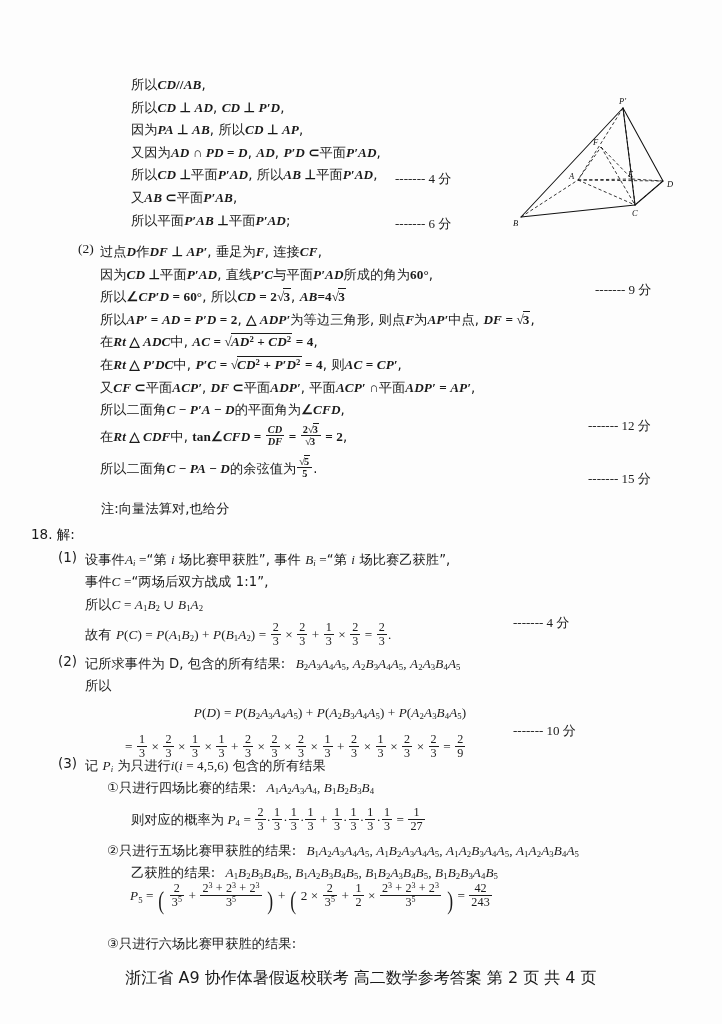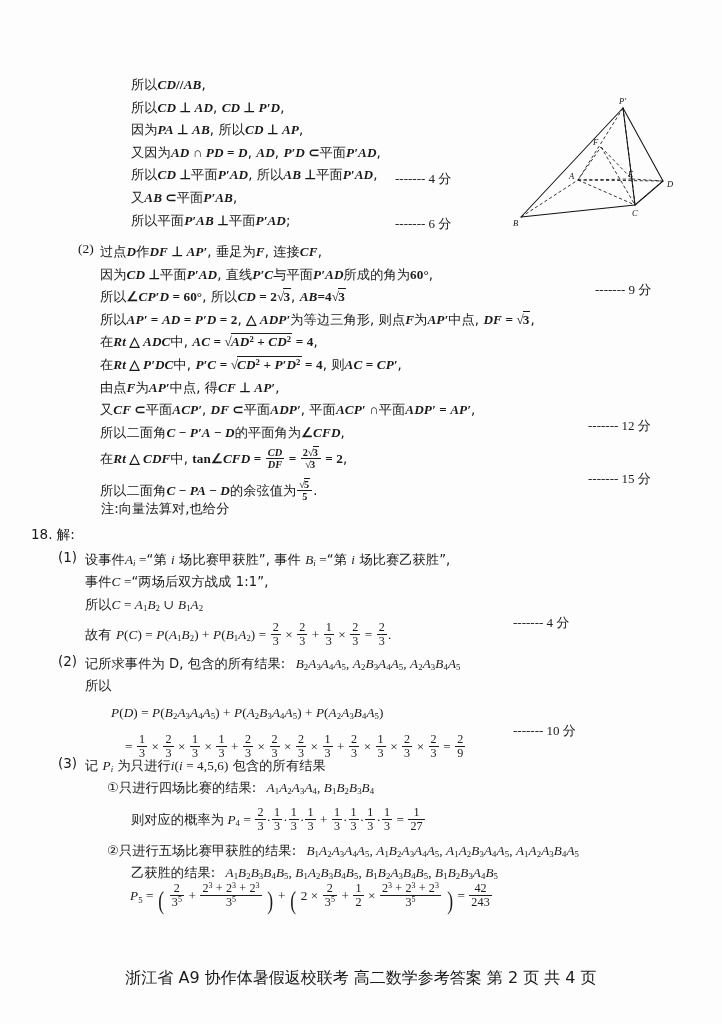--- a/index.html
+++ b/index.html
@@ -200,23 +200,20 @@
     <div class="ln">
       <span class="cn">所以</span><span class="mi">AP′</span> <span class="mb">=</span> <span class="mi">AD</span> <span class="mb">=</span> <span class="mi">P′D</span> <span class="mb">= 2</span><span class="cn">,&nbsp;</span><span class="mb">△</span> <span class="mi">ADP′</span><span class="cn">为等边三角形,&nbsp;则点</span><span class="mi">F</span><span class="cn">为</span><span class="mi">AP′</span><span class="cn">中点,&nbsp;</span><span class="mi">DF</span> <span class="mb">=</span> <span class="rad mn">√<span class="radicand">3</span></span><span class="cn">,</span>
     </div>
     <div class="ln">
       <span class="cn">在</span><span class="mi">Rt</span> <span class="mb">△</span> <span class="mi">ADC</span><span class="cn">中,&nbsp;</span><span class="mi">AC</span> <span class="mb">=</span> <span class="rad mn">√<span class="radicand"><span class="mi">AD</span><sup>2</sup> + <span class="mi">CD</span><sup>2</sup></span></span> <span class="mb">= 4</span><span class="cn">,</span>
     </div>
     <div class="ln">
       <span class="cn">在</span><span class="mi">Rt</span> <span class="mb">△</span> <span class="mi">P′DC</span><span class="cn">中,&nbsp;</span><span class="mi">P′C</span> <span class="mb">=</span> <span class="rad mn">√<span class="radicand"><span class="mi">CD</span><sup>2</sup> + <span class="mi">P′D</span><sup>2</sup></span></span> <span class="mb">= 4</span><span class="cn">,&nbsp;则</span><span class="mi">AC</span> <span class="mb">=</span> <span class="mi">CP′</span><span class="cn">,</span>
     </div>
     <div class="ln">
-      <span class="cn">由点</span><span class="mi">F</span><span class="cn">为</span><span class="mi">AP′</span><span class="cn">中点,&nbsp;得</span><span class="mi">CF</span> <span class="mb">⊥</span> <span class="mi">AP′</span><span class="cn">,</span>
-    </div>
-    <div class="ln">
       <span class="cn">又</span><span class="mi">CF</span> <span class="mb">⊂</span><span class="cn">平面</span><span class="mi">ACP′</span><span class="cn">,&nbsp;</span><span class="mi">DF</span> <span class="mb">⊂</span><span class="cn">平面</span><span class="mi">ADP′</span><span class="cn">,&nbsp;平面</span><span class="mi">ACP′</span> <span class="mb">∩</span><span class="cn">平面</span><span class="mi">ADP′</span> <span class="mb">=</span> <span class="mi">AP′</span><span class="cn">,</span>
     </div>
     <div class="ln">
       <span class="cn">所以二面角</span><span class="mi">C</span> <span class="mb">−</span> <span class="mi">P′A</span> <span class="mb">−</span> <span class="mi">D</span><span class="cn">的平面角为</span><span class="mb">∠</span><span class="mi">CFD</span><span class="cn">,</span>
     </div>
     <div class="ln" style="line-height:30px;">
       <span class="cn">在</span><span class="mi">Rt</span> <span class="mb">△</span> <span class="mi">CDF</span><span class="cn">中,&nbsp;</span><span class="mb">tan</span><span class="mb">∠</span><span class="mi">CFD</span> <span class="mb">=</span> <span class="frac sm"><span class="num mi">CD</span><span class="den mi">DF</span></span> <span class="mb">=</span> <span class="frac sm"><span class="num"><span class="mn">2</span><span class="rad mn">√<span class="radicand">3</span></span></span><span class="den"><span class="rad mn">√<span class="radicand">3</span></span></span></span> <span class="mb">= 2</span><span class="cn">,</span>
     </div>
     <div class="ln" style="line-height:34px;">
       <span class="cn">所以二面角</span><span class="mi">C</span> <span class="mb">−</span> <span class="mi">PA</span> <span class="mb">−</span> <span class="mi">D</span><span class="cn">的余弦值为</span><span class="frac sm"><span class="num"><span class="rad mn">√<span class="radicand">5</span></span></span><span class="den mn">5</span></span><span class="cn">.</span>
@@ -274,21 +271,21 @@
   <div class="lines" style="left:85px; top:653px; line-height:22.4px;">
     <div class="ln">
       <span class="cn">记所求事件为 D, 包含的所有结果:</span>&nbsp;&nbsp;
       <span class="it">B</span><sub>2</sub><span class="it">A</span><sub>3</sub><span class="it">A</span><sub>4</sub><span class="it">A</span><sub>5</sub>,
       <span class="it">A</span><sub>2</sub><span class="it">B</span><sub>3</sub><span class="it">A</span><sub>4</sub><span class="it">A</span><sub>5</sub>,
       <span class="it">A</span><sub>2</sub><span class="it">A</span><sub>3</sub><span class="it">B</span><sub>4</sub><span class="it">A</span><sub>5</sub>
     </div>
     <div class="ln">
       <span class="cn">所以</span>
     </div>
-    <div class="ln" style="margin-left:26px; line-height:30px;">
+    <div class="ln" style="margin-left:0; line-height:30px;text-align:right;">
       <span class="it">P</span>(<span class="it">D</span>) = <span class="it">P</span>(<span class="it">B</span><sub>2</sub><span class="it">A</span><sub>3</sub><span class="it">A</span><sub>4</sub><span class="it">A</span><sub>5</sub>) +
       <span class="it">P</span>(<span class="it">A</span><sub>2</sub><span class="it">B</span><sub>3</sub><span class="it">A</span><sub>4</sub><span class="it">A</span><sub>5</sub>) +
       <span class="it">P</span>(<span class="it">A</span><sub>2</sub><span class="it">A</span><sub>3</sub><span class="it">B</span><sub>4</sub><span class="it">A</span><sub>5</sub>)
     </div>
     <div class="ln" style="margin-left:40px; line-height:38px;">
       =
       <span class="frac"><span class="num">1</span><span class="den">3</span></span> × <span class="frac"><span class="num">2</span><span class="den">3</span></span> × <span class="frac"><span class="num">1</span><span class="den">3</span></span> × <span class="frac"><span class="num">1</span><span class="den">3</span></span> +
       <span class="frac"><span class="num">2</span><span class="den">3</span></span> × <span class="frac"><span class="num">2</span><span class="den">3</span></span> × <span class="frac"><span class="num">2</span><span class="den">3</span></span> × <span class="frac"><span class="num">1</span><span class="den">3</span></span> +
       <span class="frac"><span class="num">2</span><span class="den">3</span></span> × <span class="frac"><span class="num">1</span><span class="den">3</span></span> × <span class="frac"><span class="num">2</span><span class="den">3</span></span> × <span class="frac"><span class="num">2</span><span class="den">3</span></span> =
       <span class="frac"><span class="num">2</span><span class="den">9</span></span>
@@ -342,18 +339,21 @@
     <span class="frac"><span class="num">2<sup>3</sup> + 2<sup>3</sup> + 2<sup>3</sup></span><span class="den">3<sup>5</sup></span></span>
     <span class="bigp">)</span> +
     <span class="bigp">(</span>
     2 × <span class="frac"><span class="num">2</span><span class="den">3<sup>5</sup></span></span> +
     <span class="frac"><span class="num">1</span><span class="den">2</span></span> ×
     <span class="frac"><span class="num">2<sup>3</sup> + 2<sup>3</sup> + 2<sup>3</sup></span><span class="den">3<sup>5</sup></span></span>
     <span class="bigp">)</span> =
     <span class="frac"><span class="num">42</span><span class="den">243</span></span>
   </div>
 
+  <div class="ln" style="position:absolute; left:107px; top:935px;">
+    <span class="cn">③只进行六场比赛甲获胜的结果:</span>
+  </div>
 
   <div class="footer" style="top:968px;">
     <span class="cn">浙江省 A9 协作体暑假返校联考  高二数学参考答案   第 2 页 共 4 页</span>
   </div>
 
 </div>
 
 </body></html>

